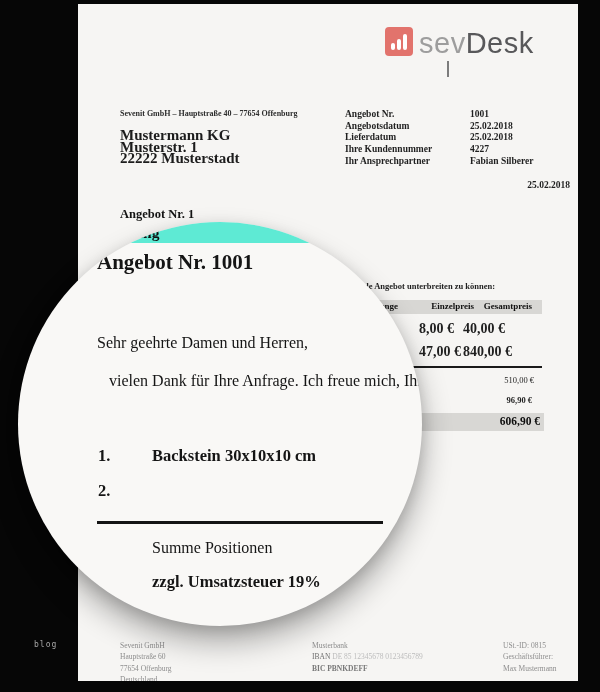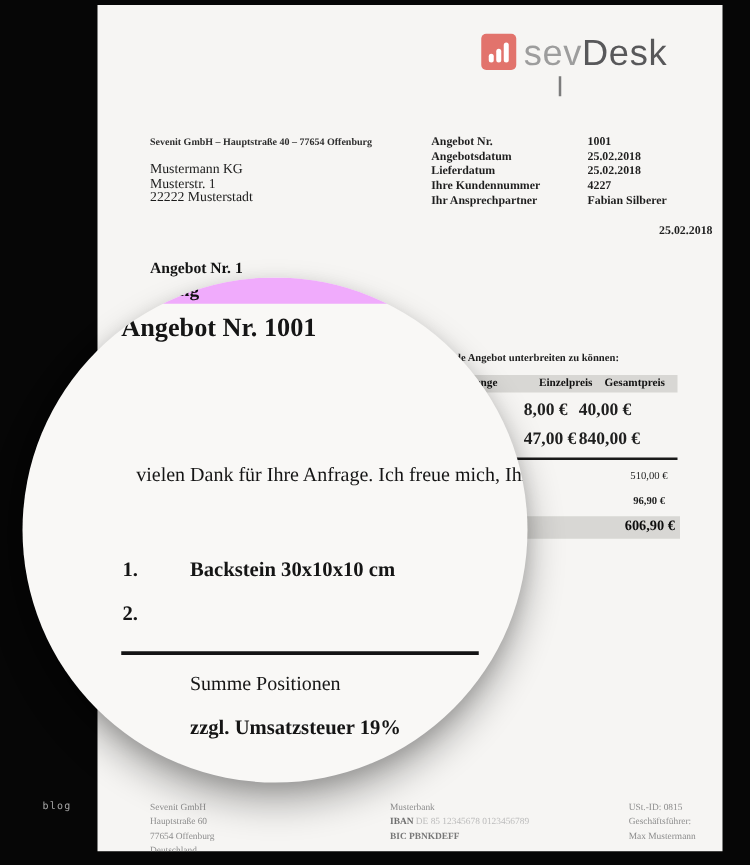--- a/index.html
+++ b/index.html
@@ -24,21 +24,21 @@
   .logo-icon .b2 { left:12px; height:11px; }
   .logo-icon .b3 { left:18px; height:16px; }
   .logo-text { left:341px; top:24px; font-family:"Liberation Sans","DejaVu Sans",sans-serif;
     font-size:29px; line-height:31px; letter-spacing:0.5px; }
   .logo-text .lt { color:#9d9d9d; }
   .logo-text .dk { color:#58585a; }
   .text-cursor { position:absolute; left:369px; top:57px; width:2px; height:16px; background:#7c7c7c; }
 
   
   .sender { left:42px; top:105px; font-size:8px; font-weight:600; color:#2e2e2e; }
-  .recipient { left:42px; top:126px; font-size:11px; font-weight:400; line-height:11.6px; color:#1c1c1c; }
+  .recipient { left:42px; top:126px; font-size:15px; font-weight:700; line-height:11.6px; color:#1c1c1c; }
   .meta-labels { left:267px; top:105px; font-size:9.5px; font-weight:600; line-height:11.7px; }
   .meta-values { left:392px; top:105px; font-size:9.5px; font-weight:600; line-height:11.7px; }
   .doc-date { left:300px; top:176px; width:192px; text-align:right; font-size:9.5px; font-weight:600; }
   .doc-heading { left:42px; top:203px; font-size:12.5px; font-weight:700; color:#141414; }
 
   
   .intro-tail { left:286px; top:277px; font-size:8.5px; font-weight:600; }
   .band { position:absolute; background:#d8d7d4; }
   .hdr-band { left:262px; top:296px; width:202px; height:14px; }
   .hdr-band span { position:absolute; top:1px; text-align:right; font-size:9px; font-weight:700; color:#111; }
@@ -51,35 +51,35 @@
   .subtotal { left:386px; top:371px; width:70px; text-align:right; font-size:8.5px; font-weight:500; }
   .taxval { left:386px; top:391px; width:68px; text-align:right; font-size:8.5px; font-weight:700; }
   .total-band { left:262px; top:409px; width:204px; height:18px; }
   .grand { left:384px; top:411px; width:78px; text-align:right; font-size:11.5px; font-weight:700; color:#0d0d0d; }
 
   
   .foot { font-size:7.5px; font-weight:500; line-height:11.4px; color:#8d8d8d; }
   .foot-c1 { left:42px;  top:636px; }
   .foot-c2 { left:234px; top:636px; }
   .foot-c3 { left:425px; top:636px; }
-  .iban-label { color:#6e6e6e; font-weight:700; }
+  .iban-label { color:#6e6e6e; font-weight:400; }
   .iban-num { color:#bcbcbc; }
   .bic { color:#787878; font-weight:700; }
 
   
   .lens {
     position:absolute; left:18px; top:222px; width:404px; height:404px;
     border-radius:50%; background:#f9f8f6; overflow:hidden; z-index:10;
     box-shadow:0 16px 30px rgba(0,0,0,0.32), 0 4px 14px rgba(0,0,0,0.12);
   }
   .lens .t { color:#151515; }
   .mag-heading { left:79px; top:28px; font-size:21px; font-weight:700; }
   .mag-salutation { left:79px; top:112px; font-size:16px; font-weight:400; }
   .mag-body { left:79px; top:150px; font-size:16px; font-weight:400;margin-left:12px; }
-  .mag-band { left:77px; top:189px; width:332px; height:21px; background:#f0abfc; }
+  .mag-band { left:77px; top:189px; width:332px; height:21px; background:#5eead4; }
   .mag-band span { position:absolute; top:0; line-height:21px; font-size:15.5px; font-weight:700; color:#111; white-space:nowrap; }
   .mg-pos { left:3px; } .mg-desc { left:57px; }
   .item-pos  { font-size:16.5px; font-weight:700; }
   .item-desc { font-size:16.5px; font-weight:700; }
   .mag-line { position:absolute; left:79px; top:299px; width:286px; height:2.5px; background:#141414; }
   .mag-sum { left:134px; top:317px; font-size:16px; font-weight:400; }
   .mag-tax { left:134px; top:350px; font-size:16.5px; font-weight:700; }
 
   .blog { position:absolute; left:34px; top:640px; z-index:2;
     font-family:"DejaVu Sans Mono","Liberation Mono",monospace;
@@ -156,20 +156,21 @@
   </div>
   <div class="t foot foot-c3">
     <div>USt.-ID: 0815</div>
     <div>Geschäftsführer:</div>
     <div>Max Mustermann</div>
   </div>
 </div>
 
 <div class="lens">
   <div class="t mag-heading">Angebot Nr. 1001</div>
+  <div class="t mag-salutation">Sehr geehrte Damen und Herren,</div>
   <div class="t mag-body">vielen Dank für Ihre Anfrage. Ich freue mich, Ihn</div>
 
   <div class="mag-band">
     <span class="mg-pos">Pos.</span>
     <span class="mg-desc">Bezeichnung</span>
   </div>
 
   <div class="t item-pos" style="left:80px;  top:224px;">1.</div>
   <div class="t item-desc" style="left:134px; top:224px;">Backstein 30x10x10 cm</div>
   <div class="t item-pos" style="left:80px;  top:259px;">2.</div>

